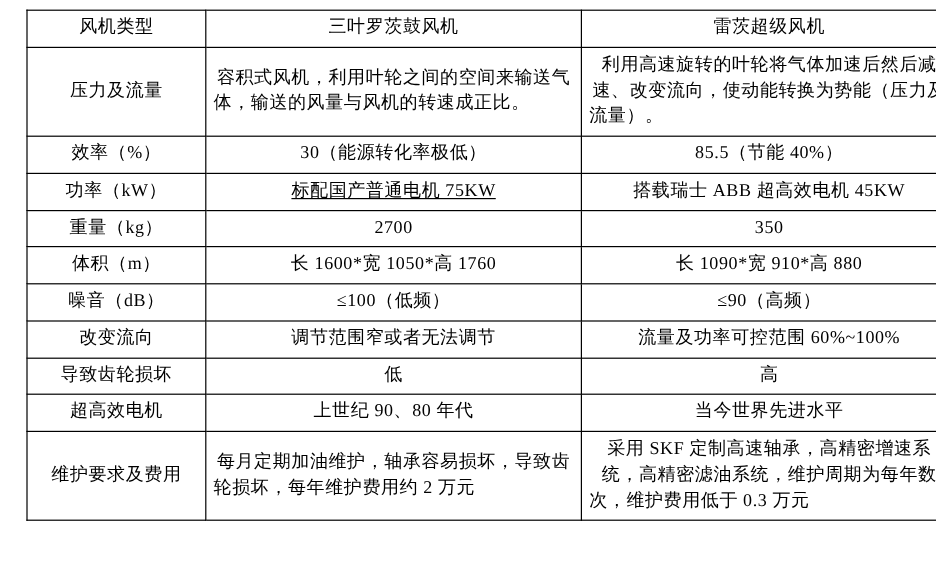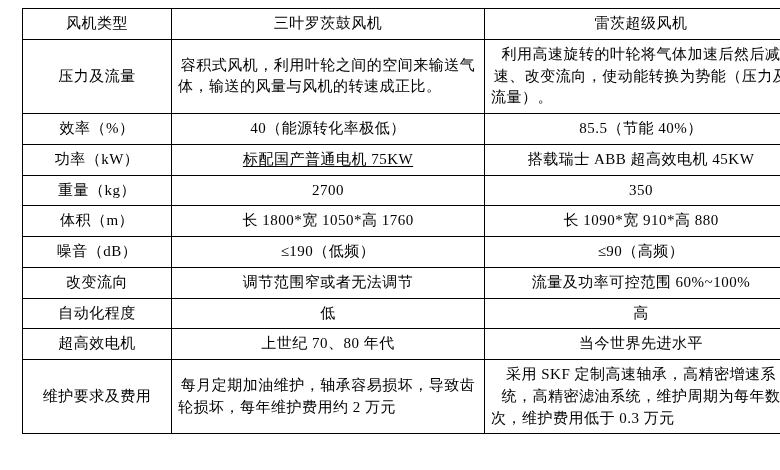--- a/index.html
+++ b/index.html
@@ -69,63 +69,63 @@
       </tr>
 
       <tr>
         <td class="label">压力及流量</td>
         <td class="colA tall justify-cell">容积式风机，利用叶轮之间的空间来输送气体，输送的风量与风机的转速成正比。</td>
         <td class="colB tall justify-cell">利用高速旋转的叶轮将气体加速后然后减速、改变流向，使动能转换为势能（压力及流量）。</td>
       </tr>
 
       <tr>
         <td class="label">效率（%）</td>
-        <td class="colA">40（能源转化率极低）</td>
+        <td class="colA">30（能源转化率极低）</td>
         <td class="colB">85.5（节能 40%）</td>
       </tr>
 
       <tr>
         <td class="label">功率（kW）</td>
         <td class="colA"><span class="u-line">标配国产普通电机 75KW</span></td>
         <td class="colB">搭载瑞士 ABB 超高效电机 45KW</td>
       </tr>
 
       <tr>
         <td class="label">重量（kg）</td>
         <td class="colA">2700</td>
         <td class="colB">350</td>
       </tr>
 
       <tr>
         <td class="label">体积（m）</td>
-        <td class="colA">长 1800*宽 1050*高 1760</td>
+        <td class="colA">长 1600*宽 1050*高 1760</td>
         <td class="colB">长 1090*宽 910*高 880</td>
       </tr>
 
       <tr>
         <td class="label">噪音（dB）</td>
-        <td class="colA">≤190（低频）</td>
+        <td class="colA">≤100（低频）</td>
         <td class="colB">≤90（高频）</td>
       </tr>
 
       <tr>
         <td class="label">改变流向</td>
         <td class="colA">调节范围窄或者无法调节</td>
         <td class="colB">流量及功率可控范围 60%~100%</td>
       </tr>
 
       <tr>
-        <td class="label">自动化程度</td>
+        <td class="label">导致齿轮损坏</td>
         <td class="colA">低</td>
         <td class="colB">高</td>
       </tr>
 
       <tr>
         <td class="label">超高效电机</td>
-        <td class="colA">上世纪 70、80 年代</td>
+        <td class="colA">上世纪 90、80 年代</td>
         <td class="colB">当今世界先进水平</td>
       </tr>
 
       <tr>
         <td class="label">维护要求及费用</td>
         <td class="colA tall justify-cell">每月定期加油维护，轴承容易损坏，导致齿轮损坏，每年维护费用约 2 万元</td>
         <td class="colB tall justify-cell">采用 SKF 定制高速轴承，高精密增速系统，高精密滤油系统，维护周期为每年数次，维护费用低于 0.3 万元</td>
       </tr>
     </tbody>
   </table>

